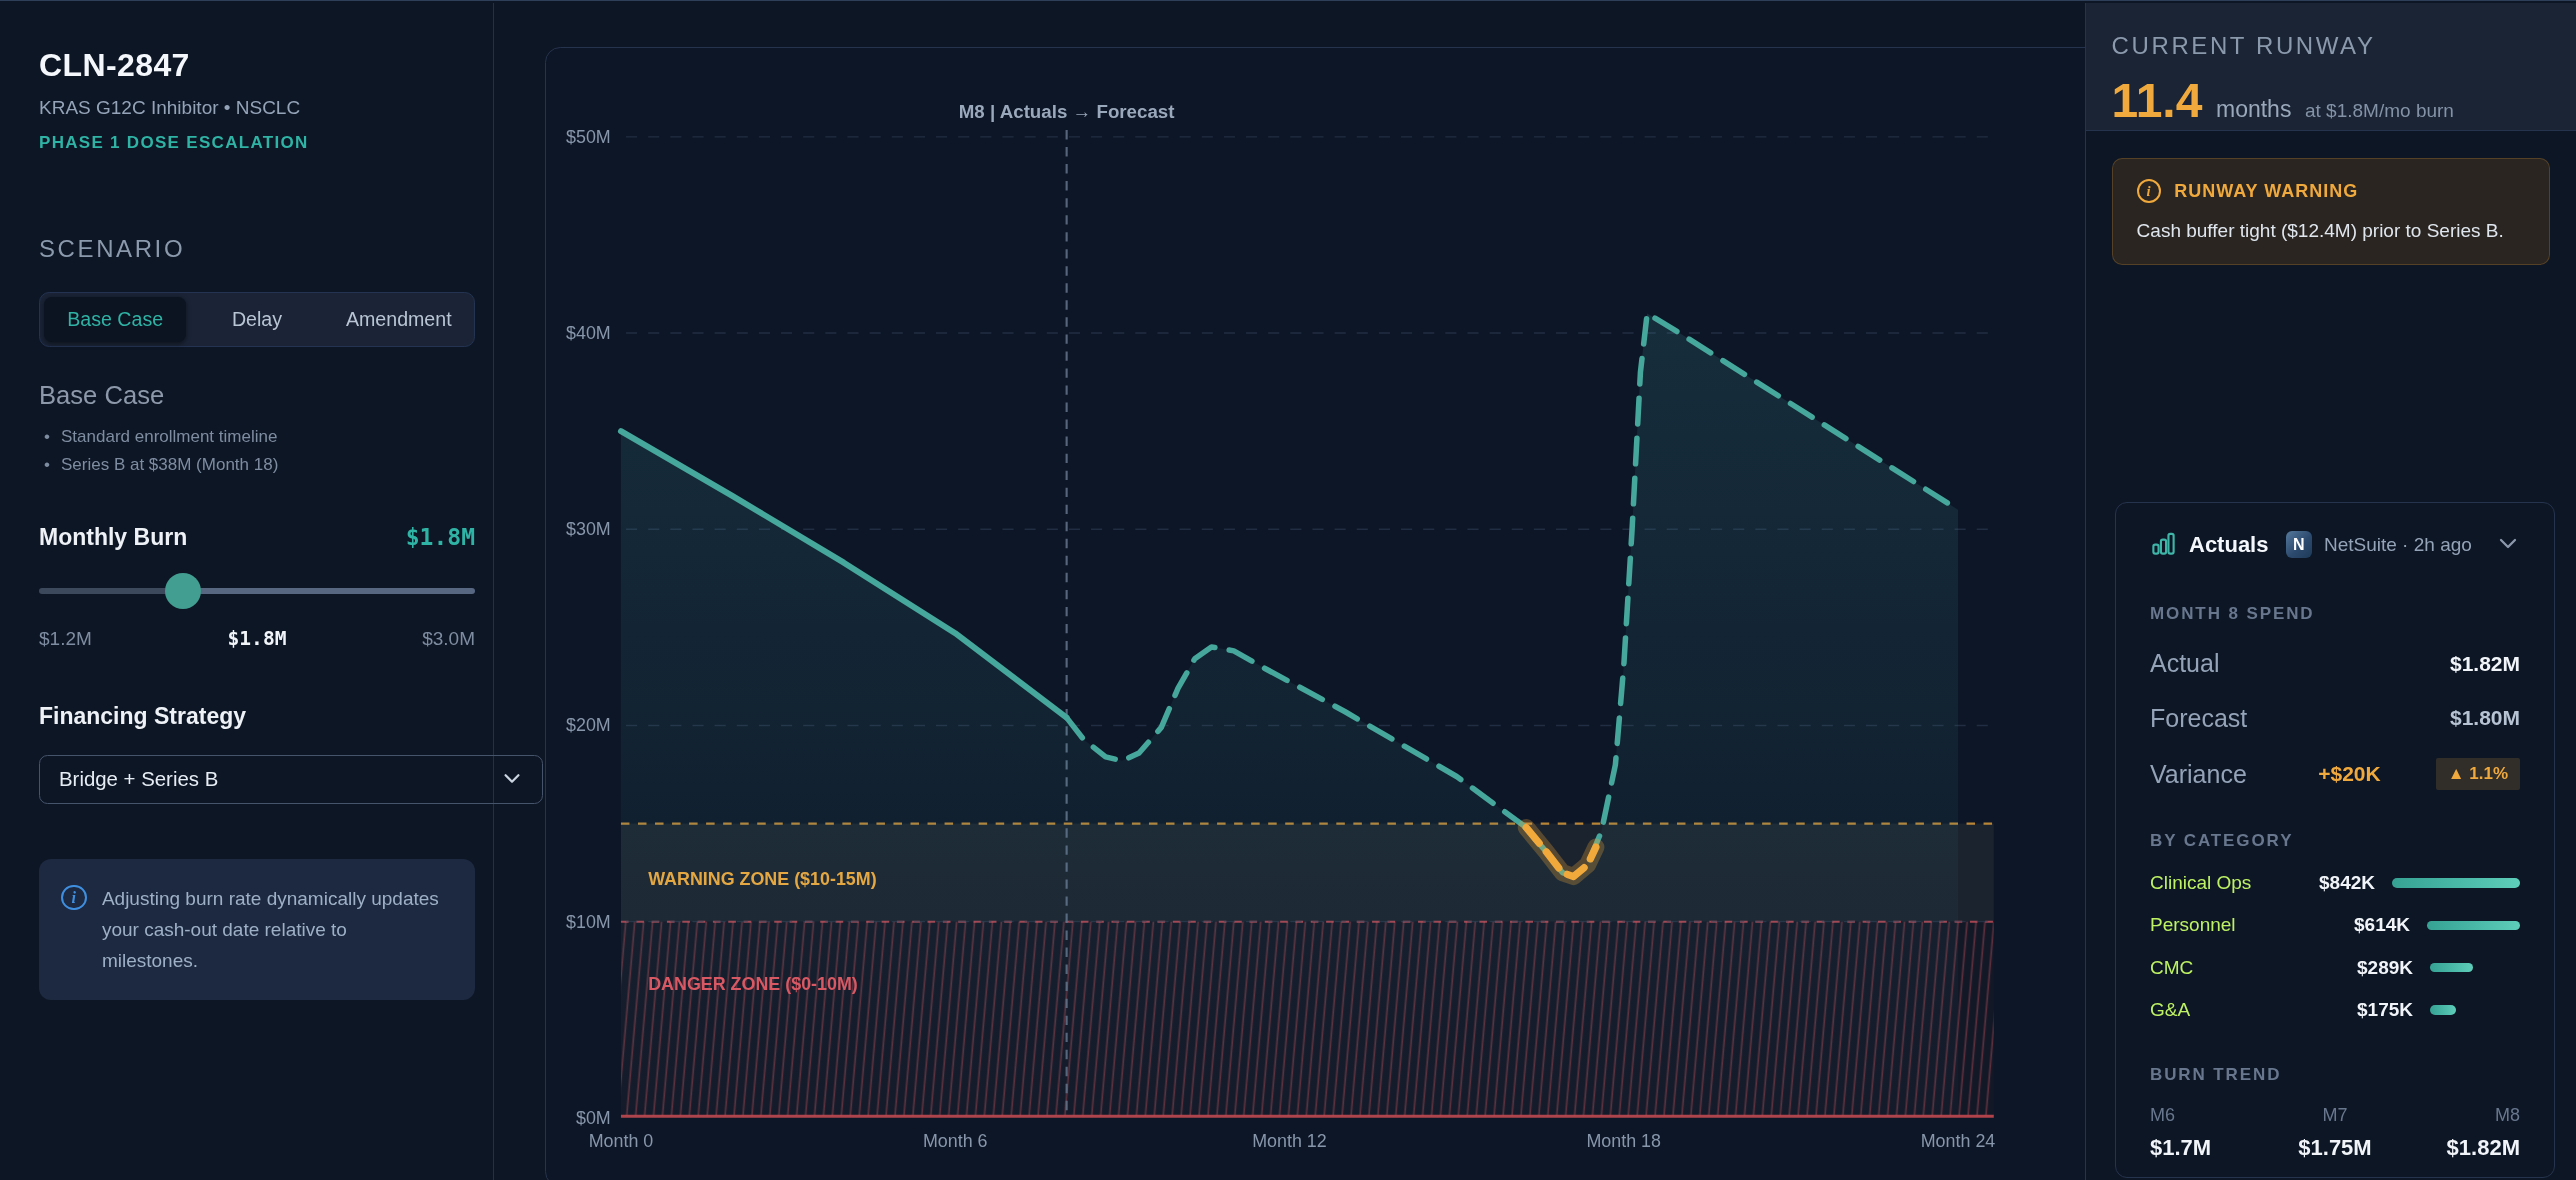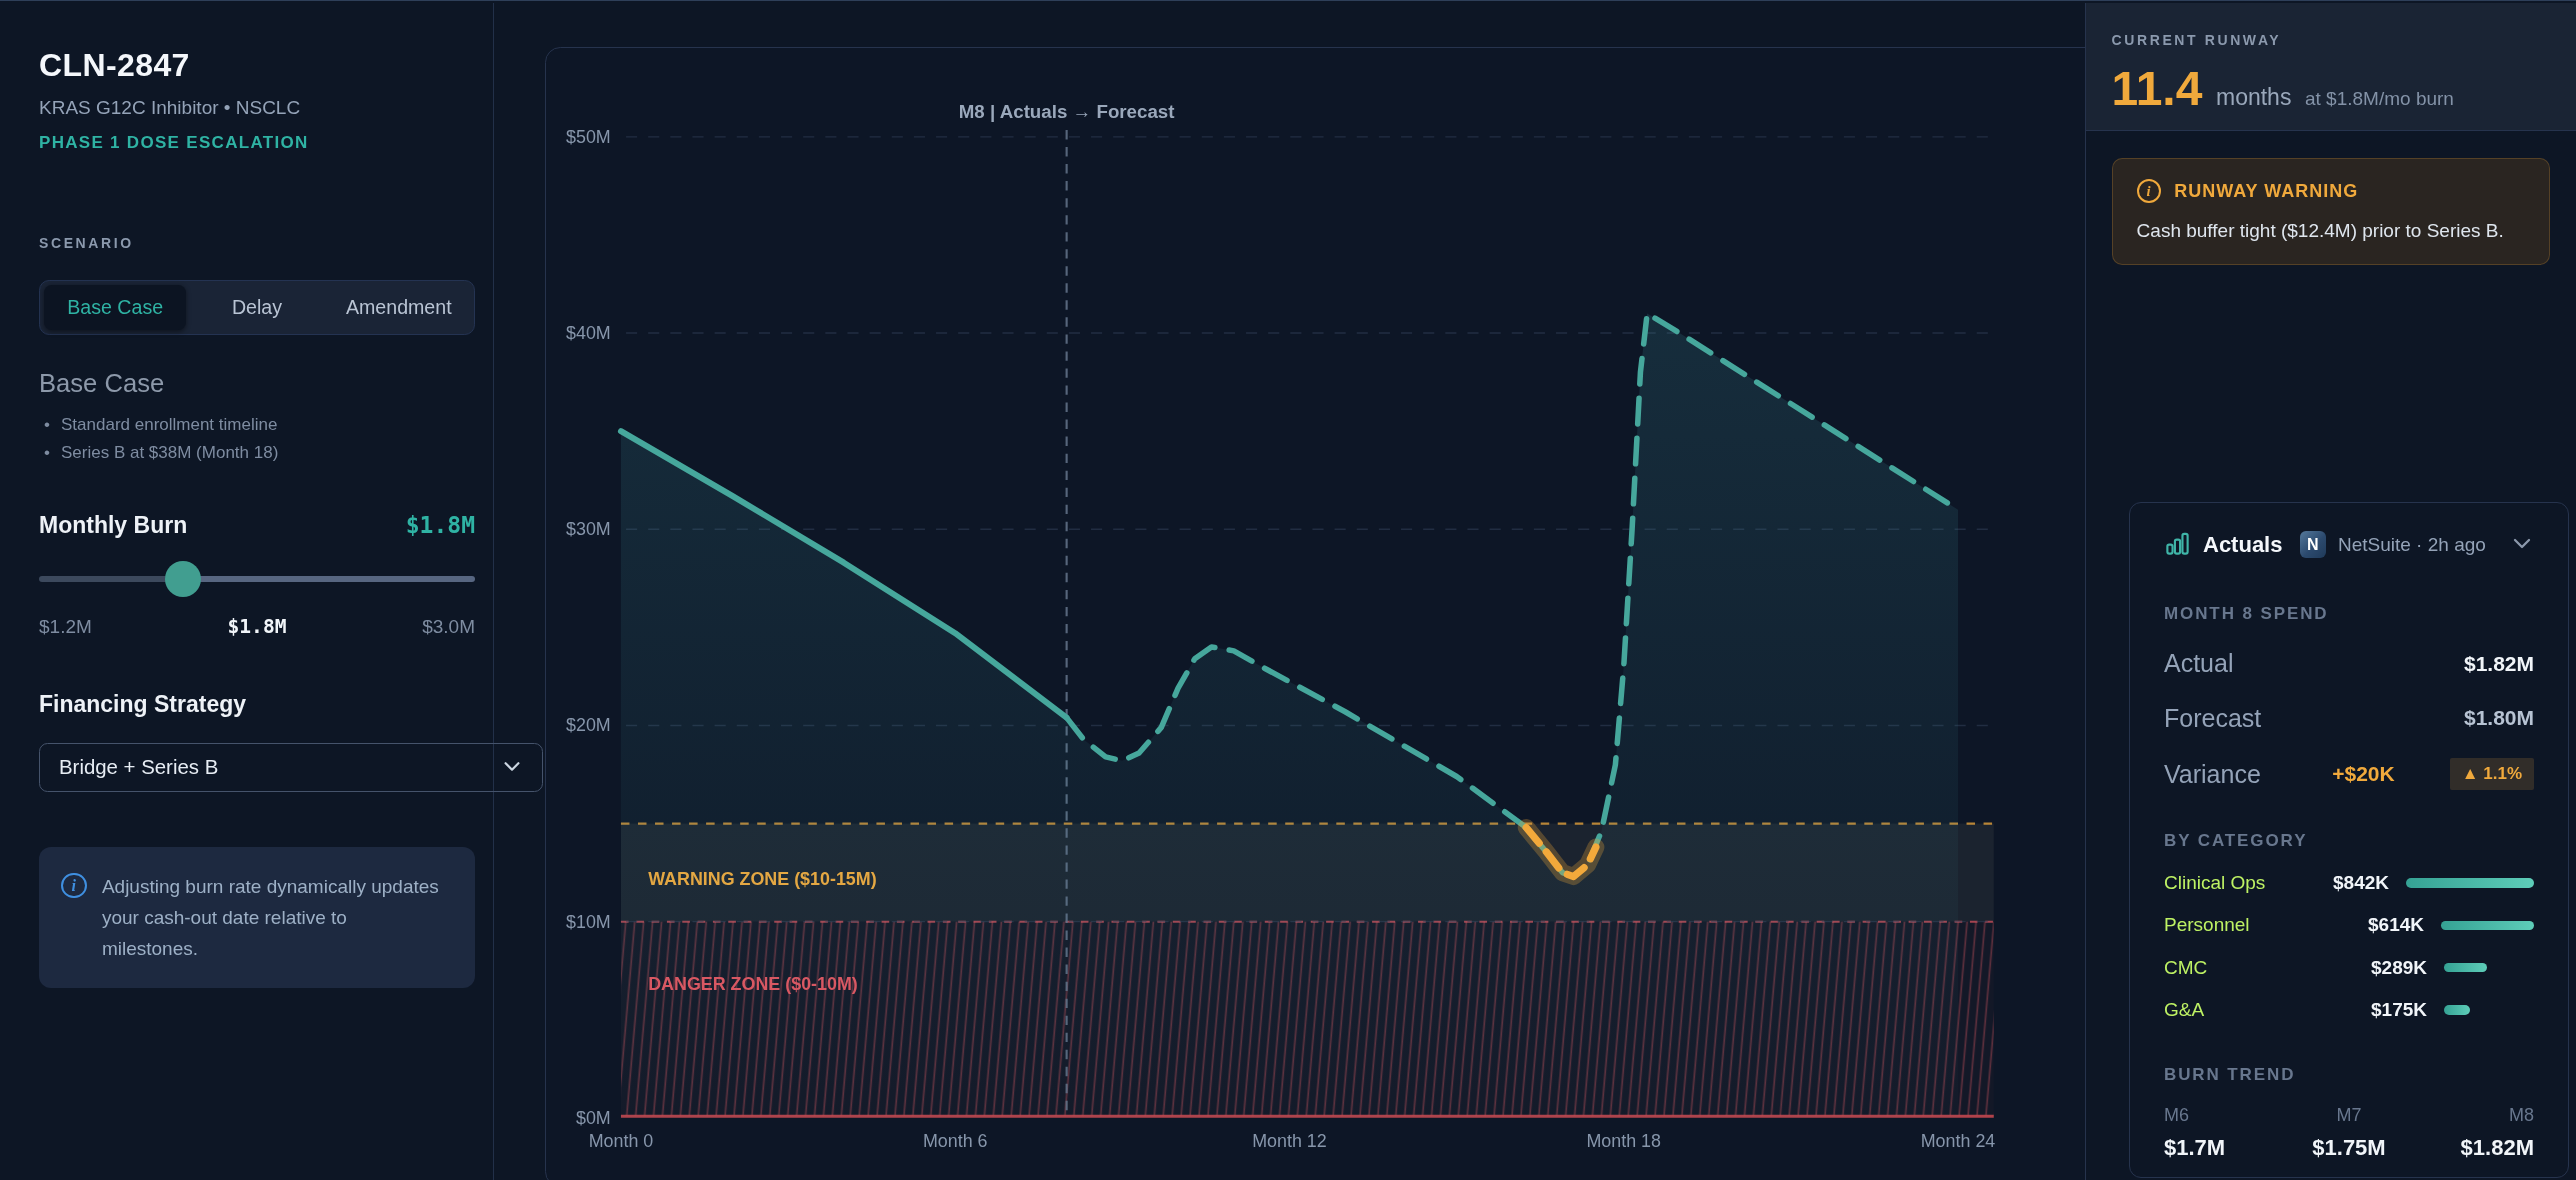--- a/index.html
+++ b/index.html
@@ -15,21 +15,21 @@
 
   
   .sidebar {
     position:absolute; left:0; top:1.7px; width:494px; height:1179px;
     border-right:0.9px solid #223049; padding:44px 20.4px 0 39px;
   }
   .prog-id { font-size:32px; font-weight:800; color:#f4f7fb; letter-spacing:0.4px; }
   .prog-sub { font-size:19px; color:#94a3b8; margin-top:13.6px; }
   .prog-phase { font-size:17px; font-weight:700; color:#2fb3a4; letter-spacing:1.3px; margin-top:13.6px; }
 
-  .section-label { font-size:14px; font-weight:700; color:#8b99ad; letter-spacing:2.6px; }
+  .section-label { font-size:24px; font-weight:400; color:#8b99ad; letter-spacing:2.6px; }
   .scenario-label { margin-top:82px; }
 
   .tabs {
     margin-top:29px; width:436px; height:55px; background:#1a2436;
     border:0.9px solid #243352; border-radius:10.2px; display:flex; padding:4.3px;
   }
   .tab {
     flex:1; display:flex; align-items:center; justify-content:center;
     font-size:19.6px; color:#b9c4d4; border-radius:7.7px; cursor:pointer;
     background:transparent; border:none; font-family:inherit;
@@ -103,21 +103,21 @@
   .warn-head { display:flex; align-items:center; gap:13.6px; }
   .warn-icon {
     width:24px; height:24px; border:2.6px solid #f0a93c; border-radius:50%; color:#f0a93c;
     font-size:14.5px; font-weight:700; display:flex; align-items:center; justify-content:center;
     font-family:"Liberation Serif","DejaVu Serif",serif; font-style:italic;
   }
   .warn-title { font-size:18px; font-weight:700; color:#f0a93c; letter-spacing:1px; }
   .warn-body { margin-top:13.6px; font-size:19px; line-height:27px; color:#dfe6ee; width:375px; }
 
   .actuals-card {
-    position:absolute; left:43px; top:499px; width:440px; height:676px;
+    position:absolute; left:29px; top:499px; width:440px; height:676px;
     border:0.9px solid #26334d; border-radius:12px; padding:27px 34px;
   }
   .ac-head { display:flex; align-items:center; gap:12px; }
   .ac-title { font-size:22px; font-weight:700; color:#f4f7fb; }
   .ns-badge {
     width:26.4px; height:26.4px; border-radius:6px; margin-left:5.1px;
     background:linear-gradient(135deg,#55799c 0%,#2c4a6e 55%,#1f3a59 100%);
     color:#fff; font-size:16px; font-weight:800; display:flex; align-items:center; justify-content:center;
   }
   .ac-src { font-size:19px; color:#94a3b8; }

